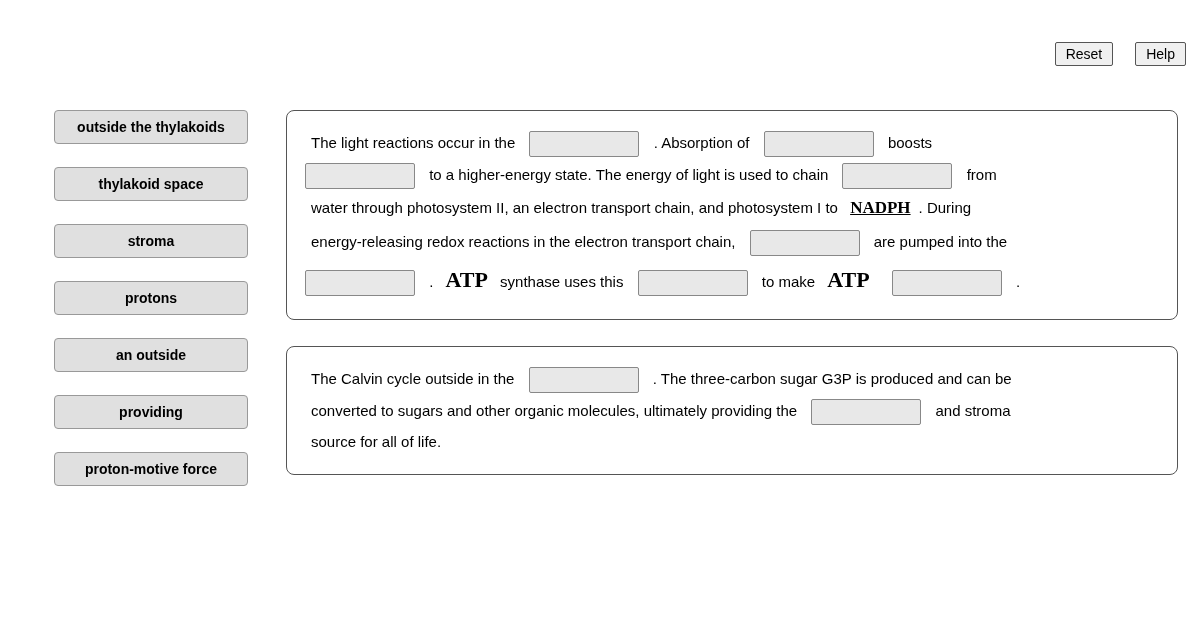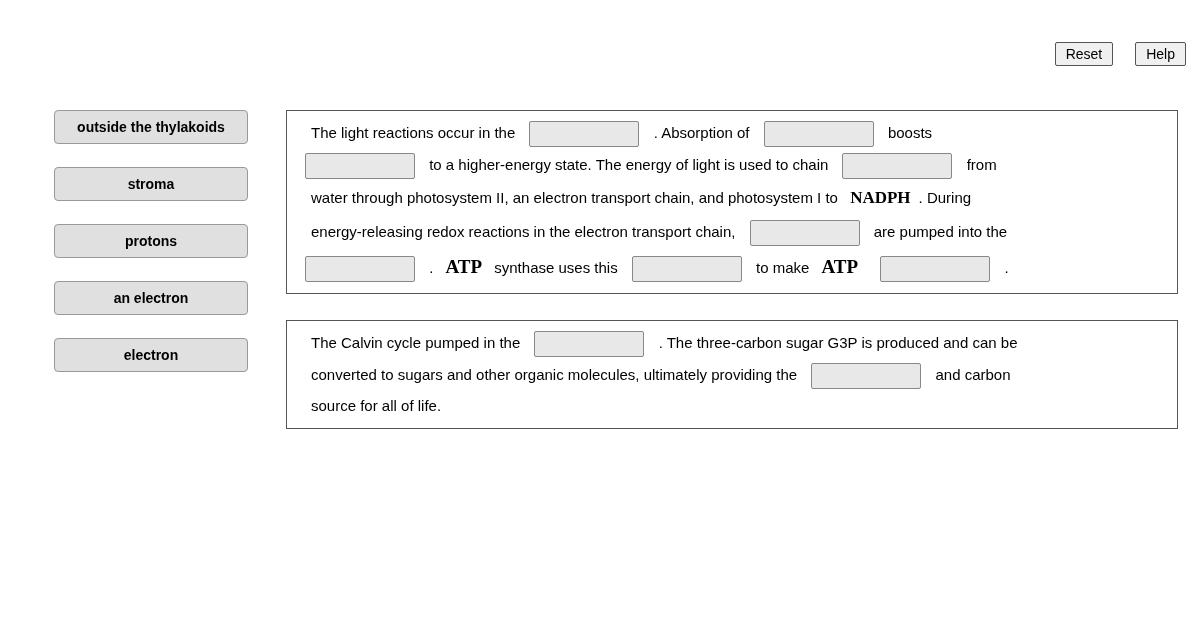--- a/index.html
+++ b/index.html
@@ -52,63 +52,66 @@
     }
     
     .passages {
       flex: 1;
       display: flex;
       flex-direction: column;
       gap: 10px;
     }
     .passage-box {
       border: 1.5px solid #555;
-      border-radius: 0;
-      padding: 6px 16px;
+      border-radius: 8px;
+      padding: 16px 16px;
       line-height: 2.1;
       font-size: 15px;
     }
     .blank {
       display: inline-block;
       width: 110px;
       height: 26px;
       border: 1.5px solid #888;
       background: #e8e8e8;
       border-radius: 2px;
       vertical-align: middle;
       margin: 0 2px;
     }
     .nadph {
       font-family: "Times New Roman", serif;
       font-size: 17px;
       font-weight: bold;
+      text-decoration: underline;
     }
     .atp {
       font-family: "Times New Roman", serif;
-      font-size: 19px;
+      font-size: 22px;
       font-weight: bold;
     }
   </style>
 </head>
 <body>
 
 <div class="top-bar">
   <button class="top-btn">Reset</button>
   <button class="top-btn">Help</button>
 </div>
 
 <div class="main-area">
 
   <div class="word-bank">
 
   <div class="word-tile">outside the thylakoids</div>
+      <div class="word-tile">thylakoid space</div>
       <div class="word-tile">stroma</div>
       <div class="word-tile">protons</div>
-      <div class="word-tile">an electron</div>
-      <div class="word-tile">electron</div>
+      <div class="word-tile">an outside</div>
+      <div class="word-tile">providing</div>
+      <div class="word-tile">proton-motive force</div>
     </div>
 
   <div class="passages">
 
     <div class="passage-box">
       <span>The light reactions occur in the </span>
       <span class="blank"></span>
       <span>. Absorption of </span>
       <span class="blank"></span>
       <span> boosts</span>
@@ -126,25 +129,25 @@
       <br>
       <span class="blank"></span>
       <span>. <span class="atp">ATP</span> synthase uses this </span>
       <span class="blank"></span>
       <span> to make <span class="atp">ATP</span> </span>
       <span class="blank"></span>
       <span>.</span>
     </div>
 
     <div class="passage-box">
-      <span>The Calvin cycle pumped in the </span>
+      <span>The Calvin cycle outside in the </span>
       <span class="blank"></span>
       <span>. The three-carbon sugar G3P is produced and can be</span>
       <br>
       <span>converted to sugars and other organic molecules, ultimately providing the </span>
       <span class="blank"></span>
-      <span> and carbon</span>
+      <span> and stroma</span>
       <br>
       <span>source for all of life.</span>
     </div>
 
   </div>
 </div>
 
 </body></html>

